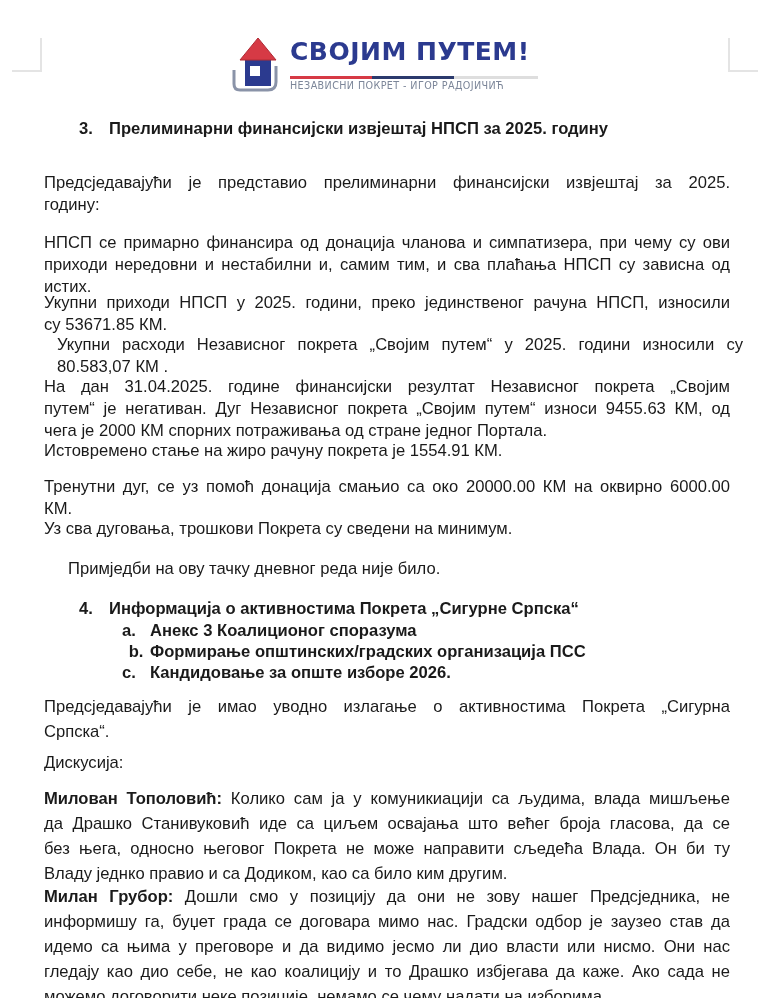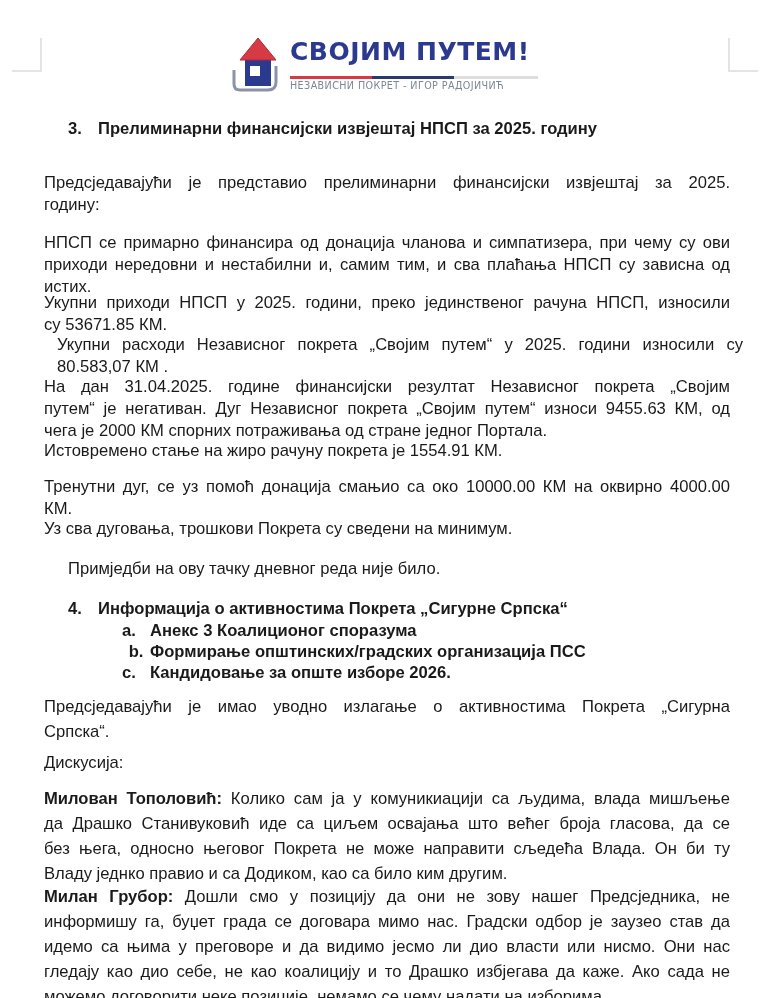--- a/index.html
+++ b/index.html
@@ -26,21 +26,21 @@
   .logo-bar.red  { left: 62px;  width: 82px; background: #d63a45; }
   .logo-bar.blue { left: 144px; width: 82px; background: #2b3a6d; }
   .logo-bar.grey { left: 226px; width: 84px; background: #dedede; }
   .logo-sub {
     position: absolute; left: 62px; top: 50px;
     font-family: "DejaVu Sans", sans-serif; font-size: 9.6px;
     letter-spacing: 0.4px; color: #7c8699; white-space: nowrap;
   }
 
   .doc { position: absolute; left: 44px; top: 0; width: 686px; font-size: 16.6px; line-height: 22px; }
-  .heading { position: absolute; font-weight: bold; font-size: 16.6px; white-space: nowrap; }
+  .heading { position: absolute; font-weight: bold; font-size: 16.6px; white-space: nowrap; margin-left: 11px; }
   .heading .num { display: inline-block; width: 30px; }
   .para { position: absolute; left: 0; width: 686px; text-align: justify; }
   .para .line { display: block; }
   .para .line.j { text-align: justify; text-align-last: justify; }
   .sub-item { position: absolute; font-weight: bold; white-space: nowrap; }
   .sub-item .letter { display: inline-block; width: 28px; }
   .speaker { font-weight: bold; }
 </style>
 </head>
 <body>
@@ -95,21 +95,21 @@
     <span class="line j">На дан 31.04.2025. године финансијски резултат Независног покрета „Својим</span>
     <span class="line j">путем“ је негативан. Дуг Независног покрета „Својим путем“ износи 9455.63 КМ, од</span>
     <span class="line">чега је 2000 КМ спорних потраживања од стране једног Портала.</span>
   </div>
 
   <div class="para" style="top:440px;">
     <span class="line">Истовремено стање на жиро рачуну покрета је 1554.91 КМ.</span>
   </div>
 
   <div class="para" style="top:476px;">
-    <span class="line j">Тренутни дуг, се уз помоћ донација смањио са око 10000.00 КМ на оквирно 4000.00</span>
+    <span class="line j">Тренутни дуг, се уз помоћ донација смањио са око 20000.00 КМ на оквирно 6000.00</span>
     <span class="line">КМ.</span>
   </div>
 
   <div class="para" style="top:518px;">
     <span class="line">Уз сва дуговања, трошкови Покрета су сведени на минимум.</span>
   </div>
 
   <div class="para" style="top:558px;margin-left:24px;">
     <span class="line">Примједби на ову тачку дневног реда није било.</span>
   </div>

